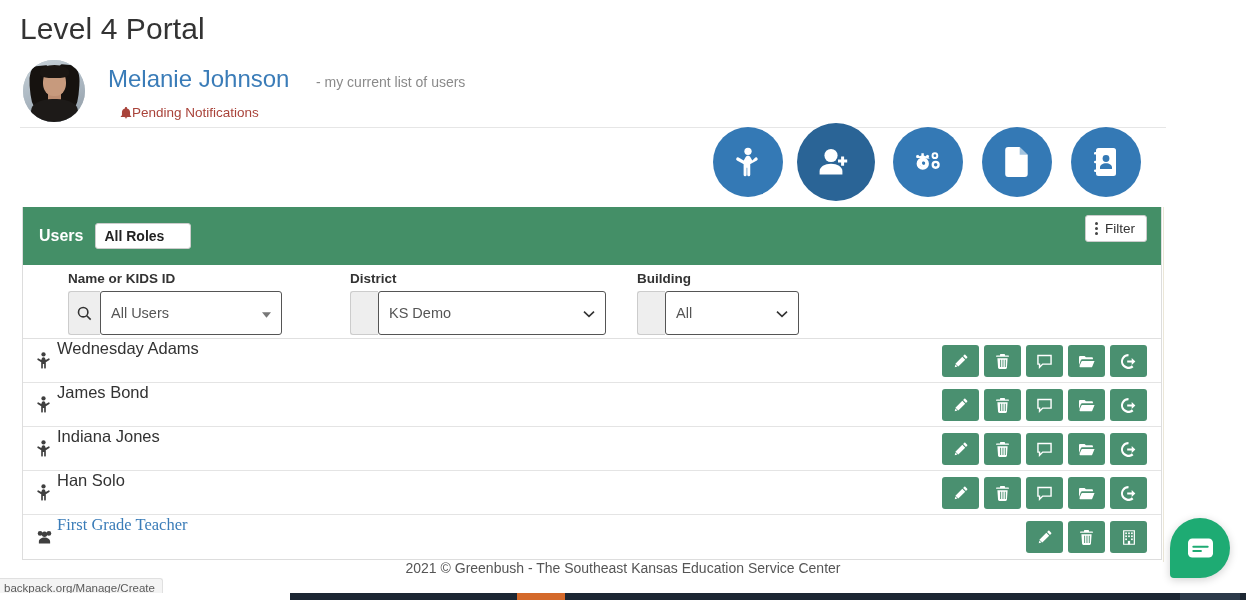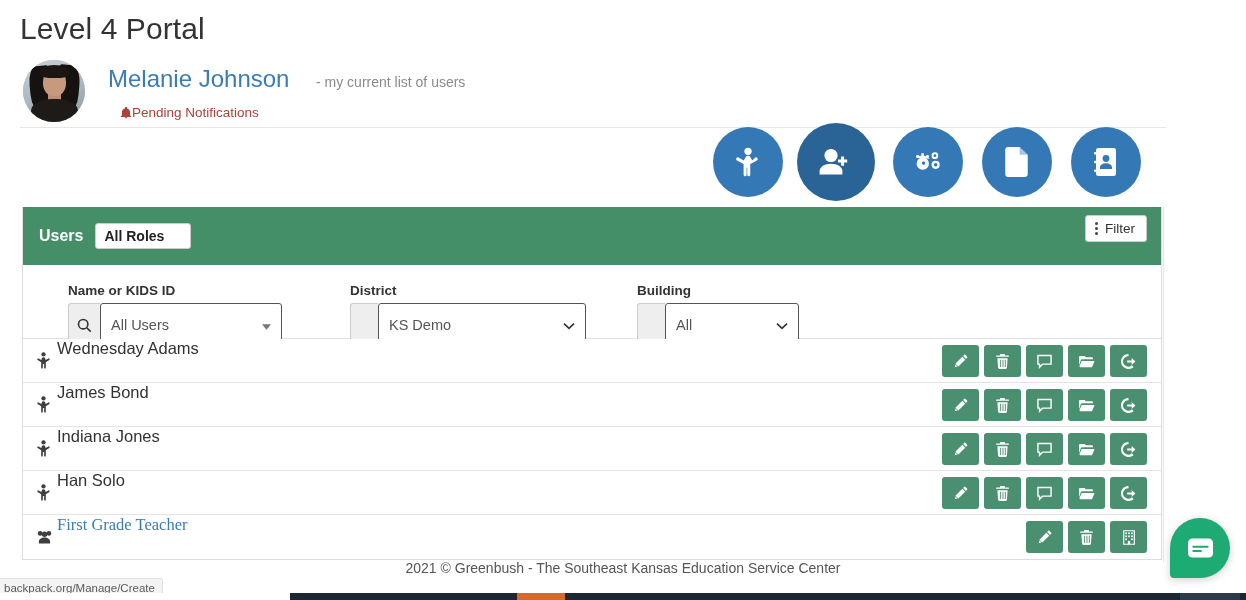--- a/index.html
+++ b/index.html
@@ -155,21 +155,21 @@
   .kebab { display:flex; flex-direction:column; gap:2px; }
   .kebab i { display:block; width:3px; height:3px; background:#444; border-radius:50%; }
 
   
   .filters {
     height: 74px;
     border-bottom: 1px solid #e0e0e0;
     position: relative;
     background: #fff;
   }
-  .fgroup { position: absolute; top: 18px; padding-left: 31px; }
+  .fgroup { position: absolute; top: 6px; padding-left: 31px; }
   .fgroup .flabel {
     font-size: 13.5px;
     font-weight: bold;
     color: #333;
     margin-bottom: 5px;
     display: block;
   }
   .input-group { display: flex; align-items: stretch; height: 44px; }
   .ig-addon {
     width: 32px;
@@ -191,21 +191,21 @@
     font-size: 14.5px;
     color: #555;
     background: #fff;
     position: relative;
     cursor: pointer;
   }
   .ig-field .txt { flex: 1; }
   .f-name  { left: 14px; }
   .f-name  .ig-field { width: 182px; gap: 31px; }
   .f-dist  { left: 296px; }
-  .f-dist  .ig-field { width: 208px; }
+  .f-dist  .ig-field { width: 228px; }
   .f-bldg  { left: 583px; }
   .f-bldg  .ig-field { width: 134px; }
 
   
   .row {
     position: relative;
     height: 44px;
     border-bottom: 1px solid #e4e4e4;
     display: flex;
     padding-left: 14px;

